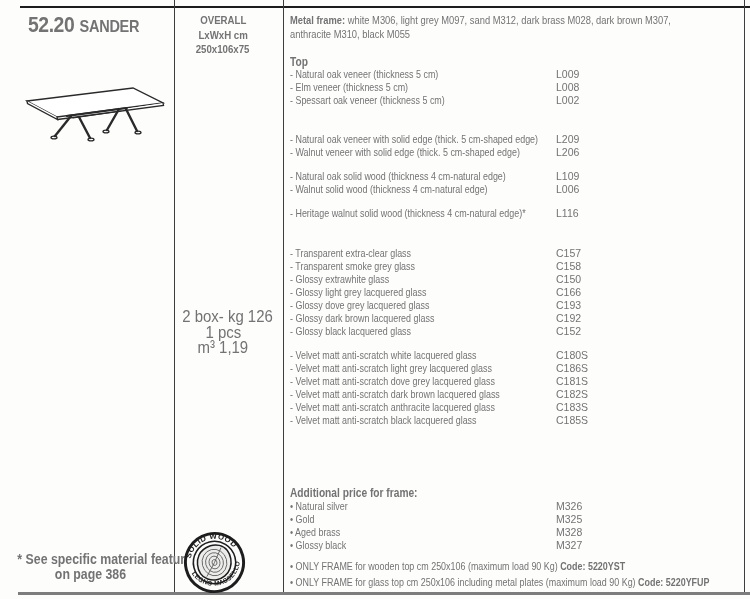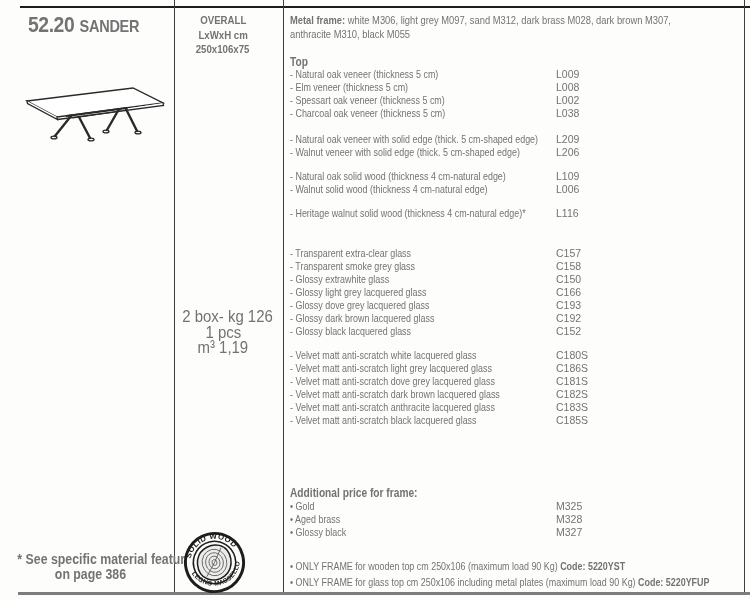--- a/index.html
+++ b/index.html
@@ -124,21 +124,20 @@
     </div>
 
     <div class="sec-h" style="top:55px;">
       <span class="cond">Top</span>
     </div>
 
     <div class="grp" style="top:68px;">
       <div class="row"><span class="cond">- Natural oak veneer (thickness 5 cm)</span><span class="code">L009</span></div>
       <div class="row"><span class="cond">- Elm veneer (thickness 5 cm)</span><span class="code">L008</span></div>
       <div class="row"><span class="cond">- Spessart oak veneer (thickness 5 cm)</span><span class="code">L002</span></div>
-      <div class="row"><span class="cond">- Charcoal oak veneer (thickness 5 cm)</span><span class="code">L038</span></div>
     </div>
 
     <div class="grp" style="top:133px;">
       <div class="row"><span class="cond">- Natural oak veneer with solid edge (thick. 5 cm-shaped edge)</span><span class="code">L209</span></div>
       <div class="row"><span class="cond">- Walnut veneer with solid edge (thick. 5 cm-shaped edge)</span><span class="code">L206</span></div>
     </div>
 
     <div class="grp" style="top:170px;">
       <div class="row"><span class="cond">- Natural oak solid wood (thickness 4 cm-natural edge)</span><span class="code">L109</span></div>
       <div class="row"><span class="cond">- Walnut solid wood (thickness 4 cm-natural edge)</span><span class="code">L006</span></div>
@@ -164,20 +163,21 @@
       <div class="row"><span class="cond">- Velvet matt anti-scratch dove grey lacquered glass</span><span class="code">C181S</span></div>
       <div class="row"><span class="cond">- Velvet matt anti-scratch dark brown lacquered glass</span><span class="code">C182S</span></div>
       <div class="row"><span class="cond">- Velvet matt anti-scratch anthracite lacquered glass</span><span class="code">C183S</span></div>
       <div class="row"><span class="cond">- Velvet matt anti-scratch black lacquered glass</span><span class="code">C185S</span></div>
     </div>
 
     <div class="sec-h" style="top:486px;">
       <span class="cond">Additional price for frame:</span>
     </div>
     <div class="grp" style="top:500px;">
+      <div class="row"><span class="cond">• Natural silver</span><span class="code">M326</span></div>
       <div class="row"><span class="cond">• Gold</span><span class="code">M325</span></div>
       <div class="row"><span class="cond">• Aged brass</span><span class="code">M328</span></div>
       <div class="row"><span class="cond">• Glossy black</span><span class="code">M327</span></div>
     </div>
 
     <div class="of" style="top:560px;">
       <span class="cond"><span>• ONLY FRAME for wooden top cm 250x106 (maximum load 90 Kg) </span><span class="b">Code: 5220YST</span></span>
     </div>
     <div class="of" style="top:576px;">
       <span class="cond"><span>• ONLY FRAME for glass top cm 250x106 including metal plates (maximum load 90 Kg) </span><span class="b">Code: 5220YFUP</span></span>

